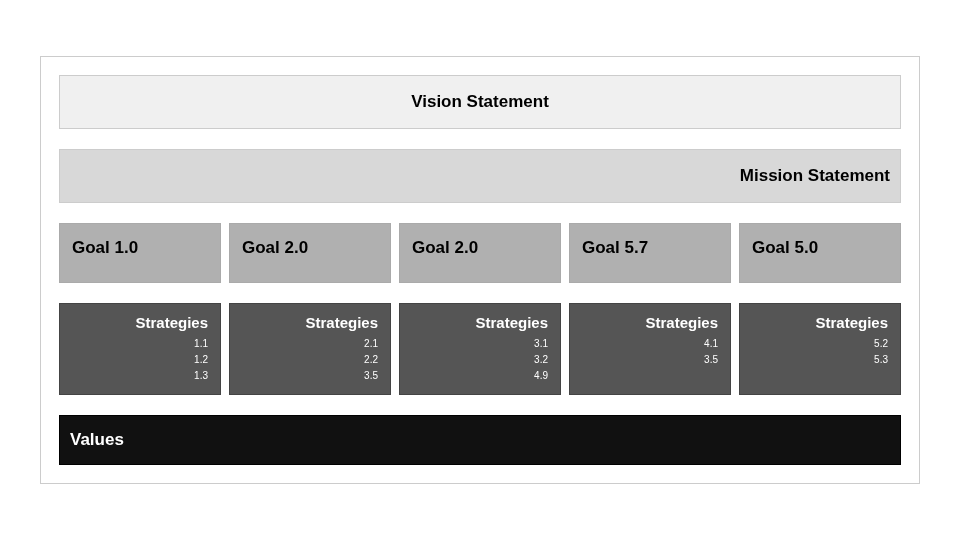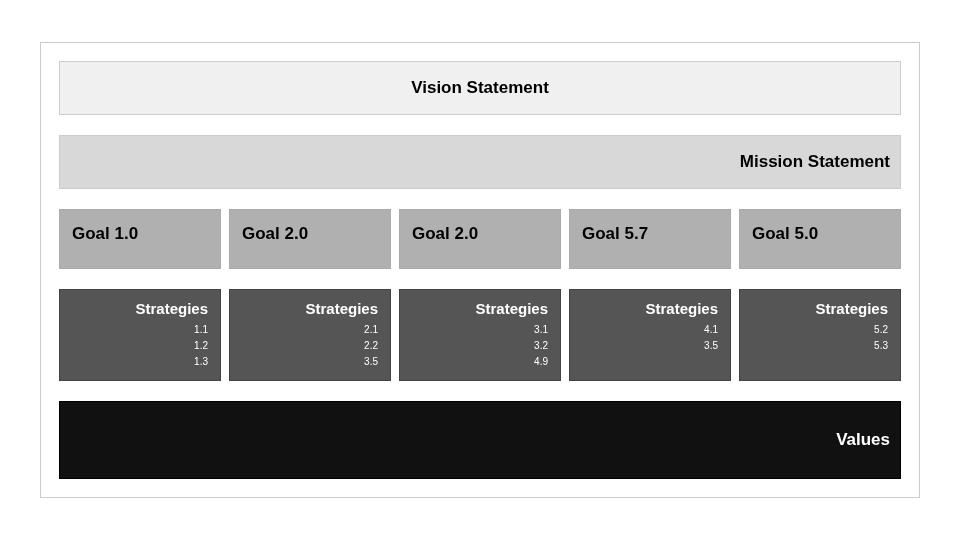--- a/index.html
+++ b/index.html
@@ -66,22 +66,22 @@
     }
 
     .strategy-cell .strategy-items {
       display: block;
       margin-top: 4px;
     }
 
     .values-row {
       background: #111;
       color: #fff;
-      text-align: right;
-      padding: 28px 10px;
+      text-align: left;
+      padding: 14px 10px;
       border: 1px solid #000;
     }
 
     .label-bold {
       font-weight: bold;
       font-size: 17px;
     }
 
     .label-bold-white {
       font-weight: bold;

